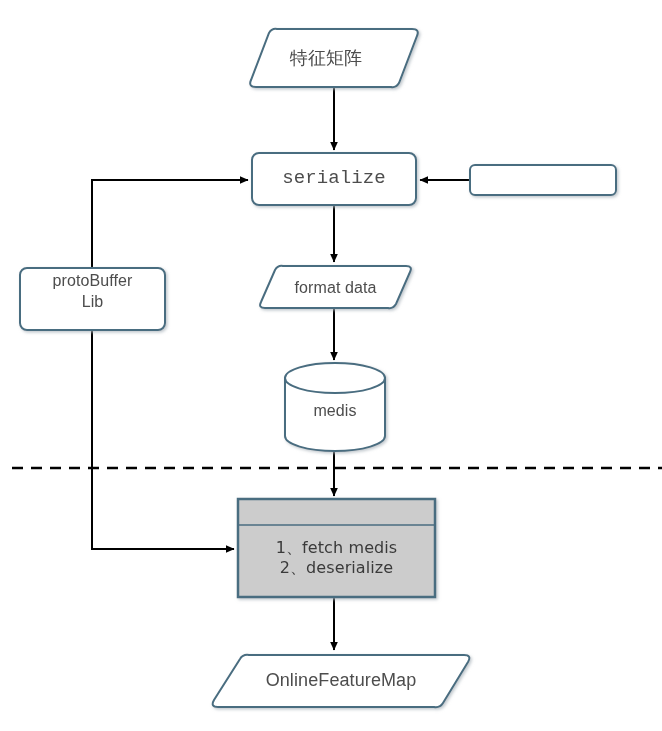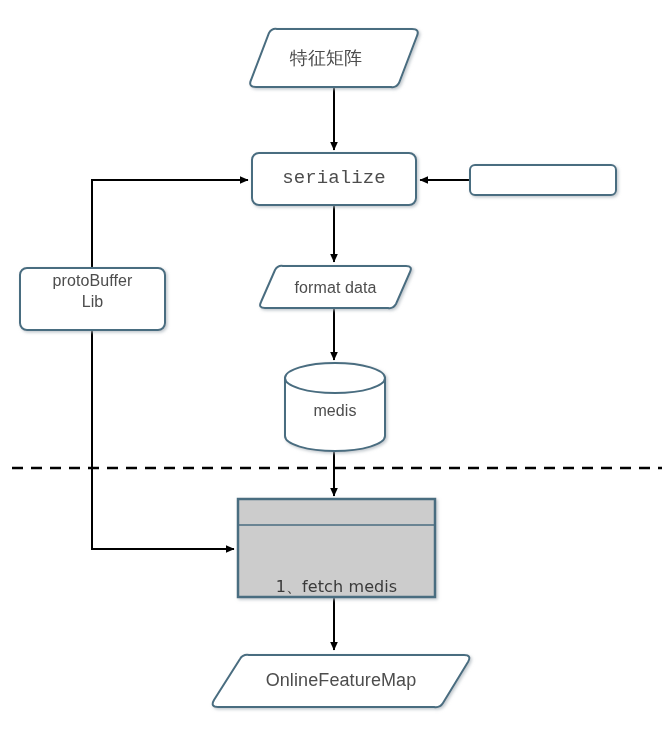--- a/index.html
+++ b/index.html
@@ -40,21 +40,20 @@
   }
   .label-title {
     color: #3a3a3a;
     font-size: 15px;
     text-align: left;
   }
   .label-body {
     color: #3a3a3a;
     font-size: 16px;
     line-height: 20px;
-    margin-top: 39px;
   }
 </style>
 </head>
 <body>
 
 <div id="canvas">
 
   <svg id="diagram-svg" viewBox="0 0 662 731">
     <defs>
       <marker id="arrowhead" markerWidth="10" markerHeight="10" refX="8.4" refY="4" orient="auto" markerUnits="userSpaceOnUse">
@@ -117,16 +116,17 @@
   <div class="node-label" style="left:20px; top:270px; width:145px; font-size:16px;">protoBuffer
 Lib</div>
 
   <div class="node-label" style="left:258px; top:277px; width:155px; font-size:16px;">format data</div>
 
   <div class="node-label" style="left:285px; top:400px; width:100px; font-size:16px;">medis</div>
 
 
   <div class="node-label label-body label-cn" style="left:238px; top:538px; width:197px;">1、fetch medis</div>
 
+  <div class="node-label label-body label-cn" style="left:238px; top:558px; width:197px;">2、deserialize</div>
 
   <div class="node-label" style="left:210px; top:670px; width:262px; font-size:18px;">OnlineFeatureMap</div>
 
 </div>
 
 </body></html>

